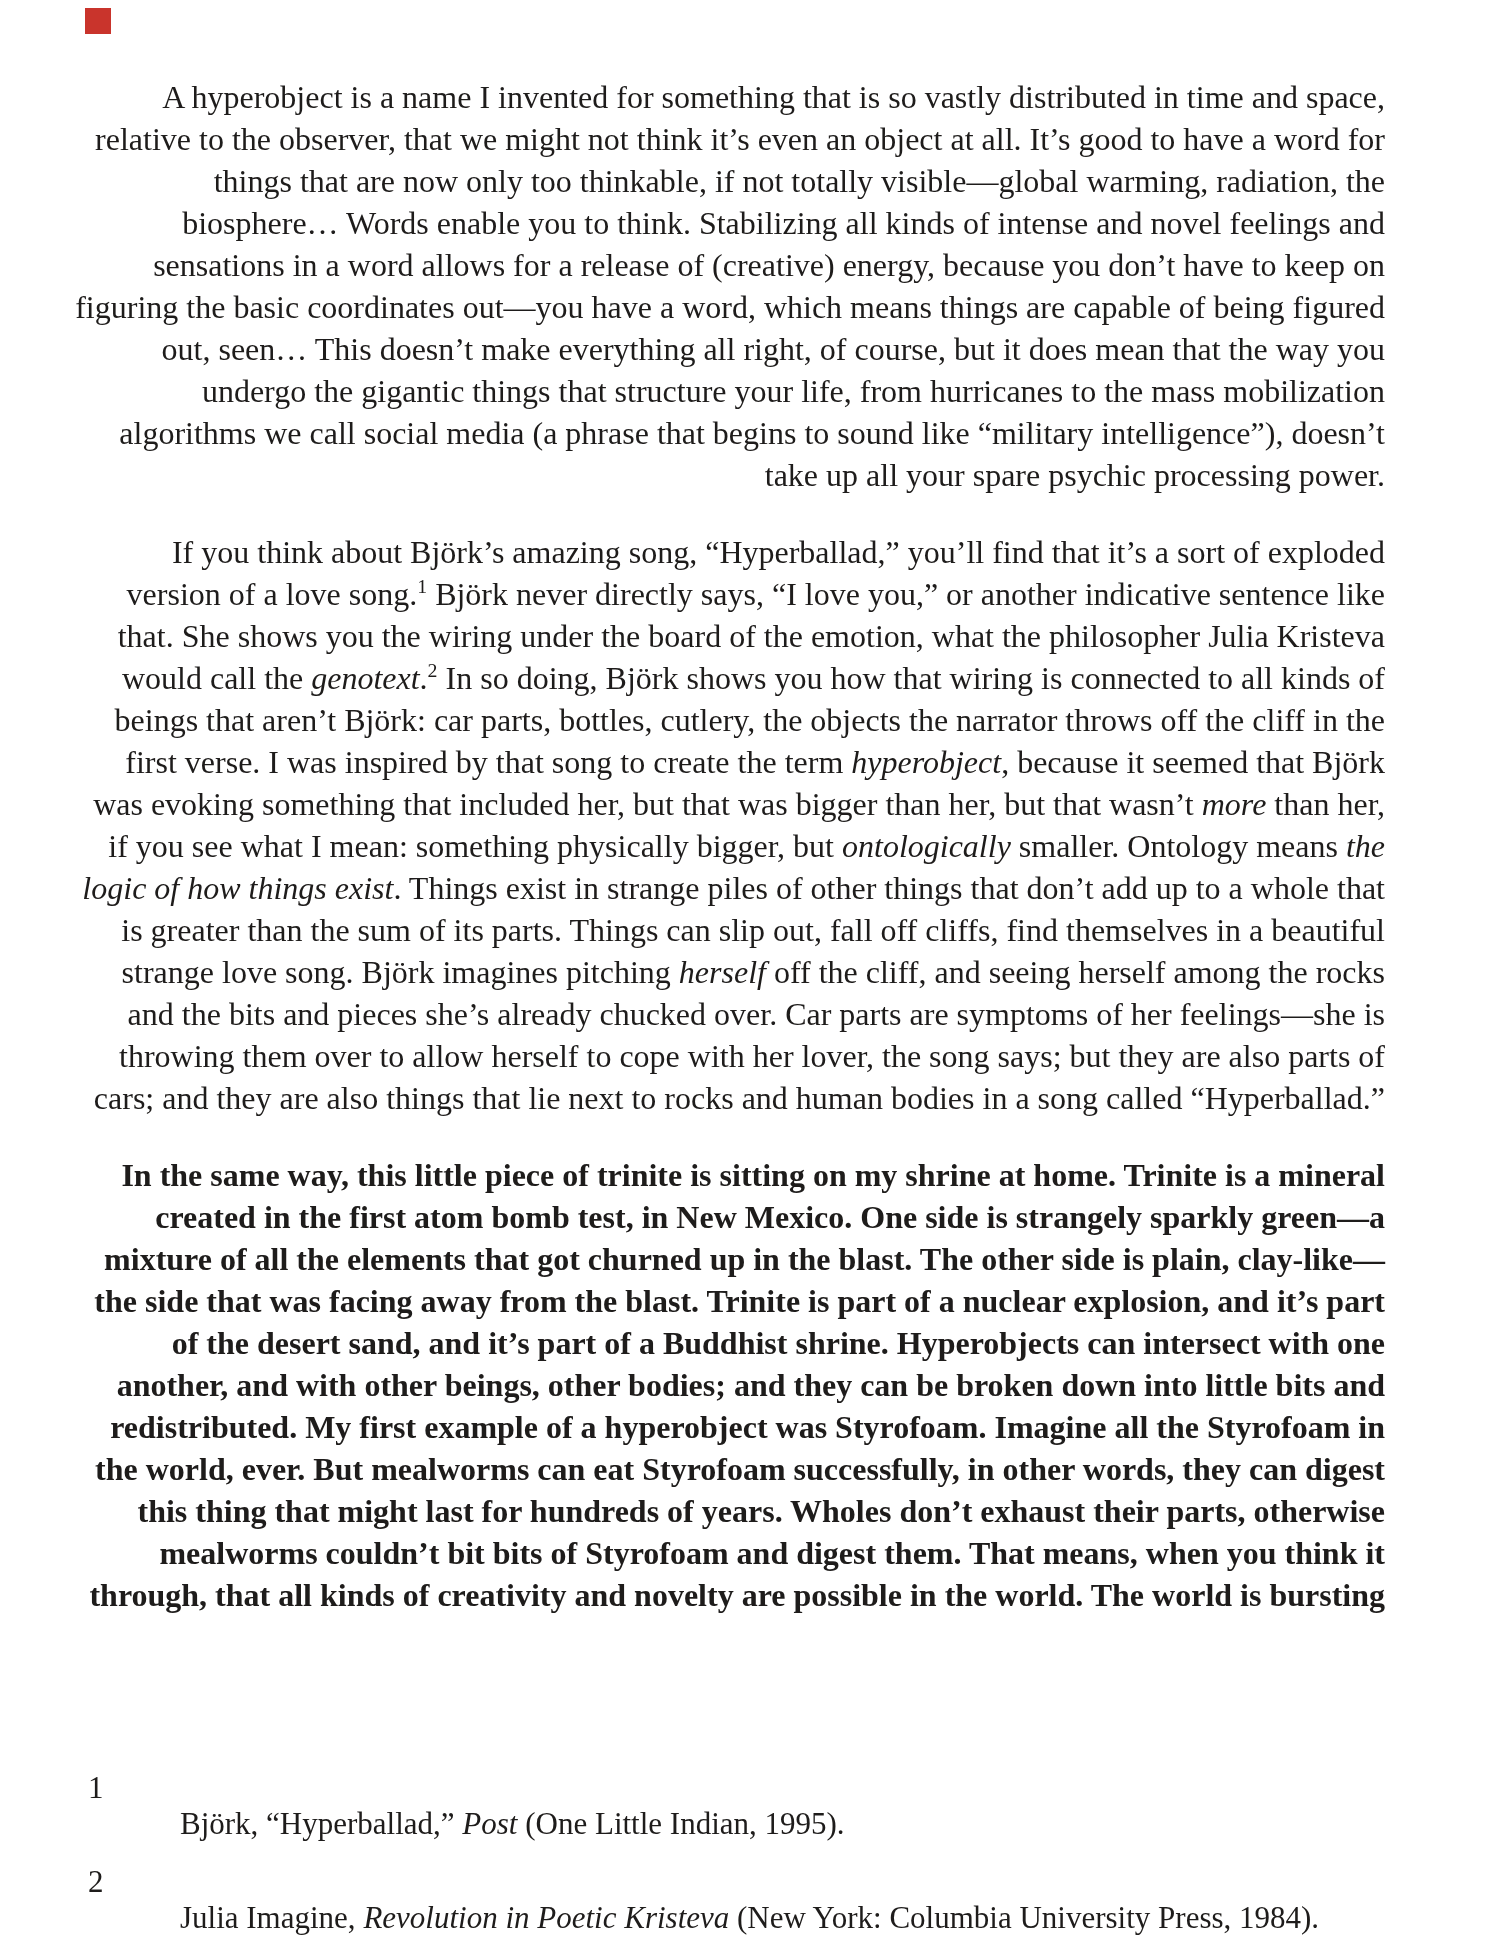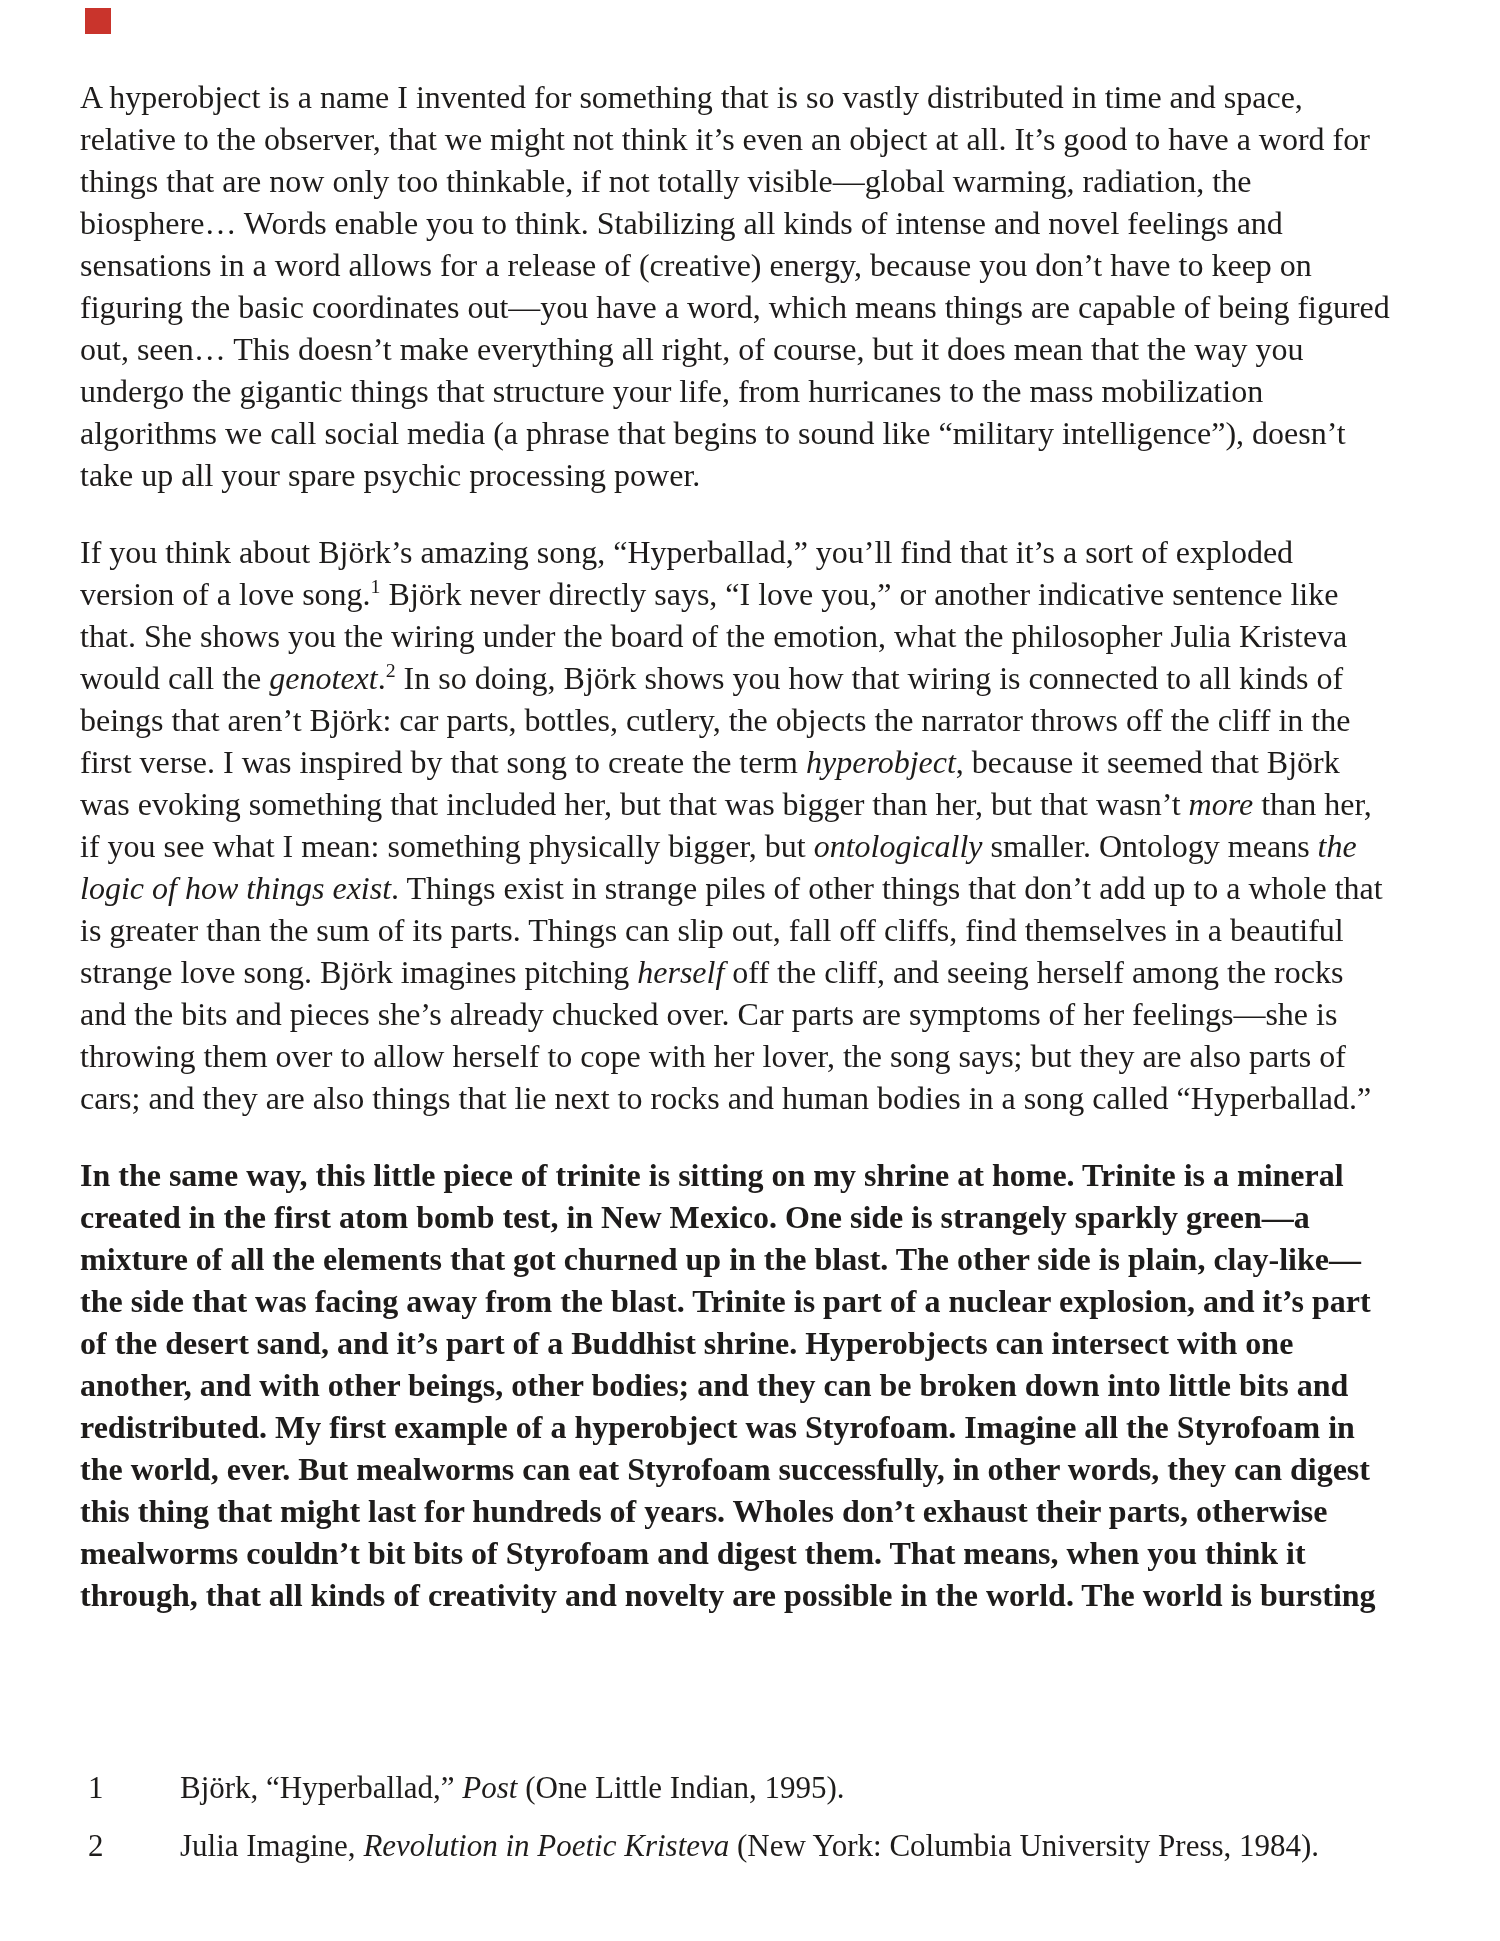--- a/index.html
+++ b/index.html
@@ -19,26 +19,26 @@
   .click-marker {
     position: absolute;
     left: 85px;
     top: 8px;
     width: 26px;
     height: 26px;
     background: #c9342c;
   }
   .content {
     position: absolute;
-    left: 80px;
+    left: 73px;
     top: 76px;
     width: 1312px;
     font-size: 32px;
     line-height: 42px;
-    text-align: left;
+    text-align: right;
   }
   .content p {
     margin: 0 0 35px 0;
     padding: 0;
   }
   .content p:last-child { margin-bottom: 0; font-weight: bold; }
   sup {
     font-size: 0.62em;
     line-height: 0;
     vertical-align: super;
@@ -53,21 +53,21 @@
     line-height: 42px;
   }
   .footnote {
     display: flex;
     margin-bottom: 16px;
   }
   .fn-num {
     flex: 0 0 92px;
     width: 92px;
   }
-  .fn-text { flex: 1; }
+  .fn-text { flex: 1; margin-top: 36px; }
 </style>
 </head>
 <body>
 
 <div class="page">
   <div class="click-marker" style="background: rgb(201, 52, 44);"></div>
 
   <div class="content">
     <p><span>A hyperobject is a name I invented for something that is so vastly distributed in time and space, relative to the observer, that we might not think it’s even an object at all. It’s good to have a word for things that are now only too thinkable, if not totally visible—global warming, radiation, the biosphere… Words enable you to think. Stabilizing all kinds of intense and novel feelings and sensations in a word allows for a release of (creative) energy, because you don’t have to keep on figuring the basic coordinates out—you have a word, which means things are capable of being figured out, seen… This doesn’t make everything all right, of course, but it does mean that the way you undergo the gigantic things that structure your life, from hurricanes to the mass mobilization algorithms we call social media (a phrase that begins to sound like “military intelligence”), doesn’t take up all your spare psychic processing power.</span></p>
     <p><span>If you think about Björk’s amazing song, “Hyperballad,” you’ll find that it’s a sort of exploded version of a love song.</span><sup>1</sup><span> Björk never directly says, “I love you,” or another indicative sentence like that. She shows you the wiring under the board of the emotion, what the philosopher Julia Kristeva would call the </span><em>genotext</em><span>.</span><sup>2</sup><span> In so doing, Björk shows you how that wiring is connected to all kinds of beings that aren’t Björk: car parts, bottles, cutlery, the objects the narrator throws off the cliff in the first verse. I was inspired by that song to create the term </span><em>hyperobject</em><span>, because it seemed that Björk was evoking something that included her, but that was bigger than her, but that wasn’t </span><em>more</em><span> than her, if you see what I mean: something physically bigger, but </span><em>ontologically</em><span> smaller. Ontology means </span><em>the logic of how things exist</em><span>. Things exist in strange piles of other things that don’t add up to a whole that is greater than the sum of its parts. Things can slip out, fall off cliffs, find themselves in a beautiful strange love song. Björk imagines pitching </span><em>herself</em><span> off the cliff, and seeing herself among the rocks and the bits and pieces she’s already chucked over. Car parts are symptoms of her feelings—she is throwing them over to allow herself to cope with her lover, the song says; but they are also parts of cars; and they are also things that lie next to rocks and human bodies in a song called “Hyperballad.”</span></p>

